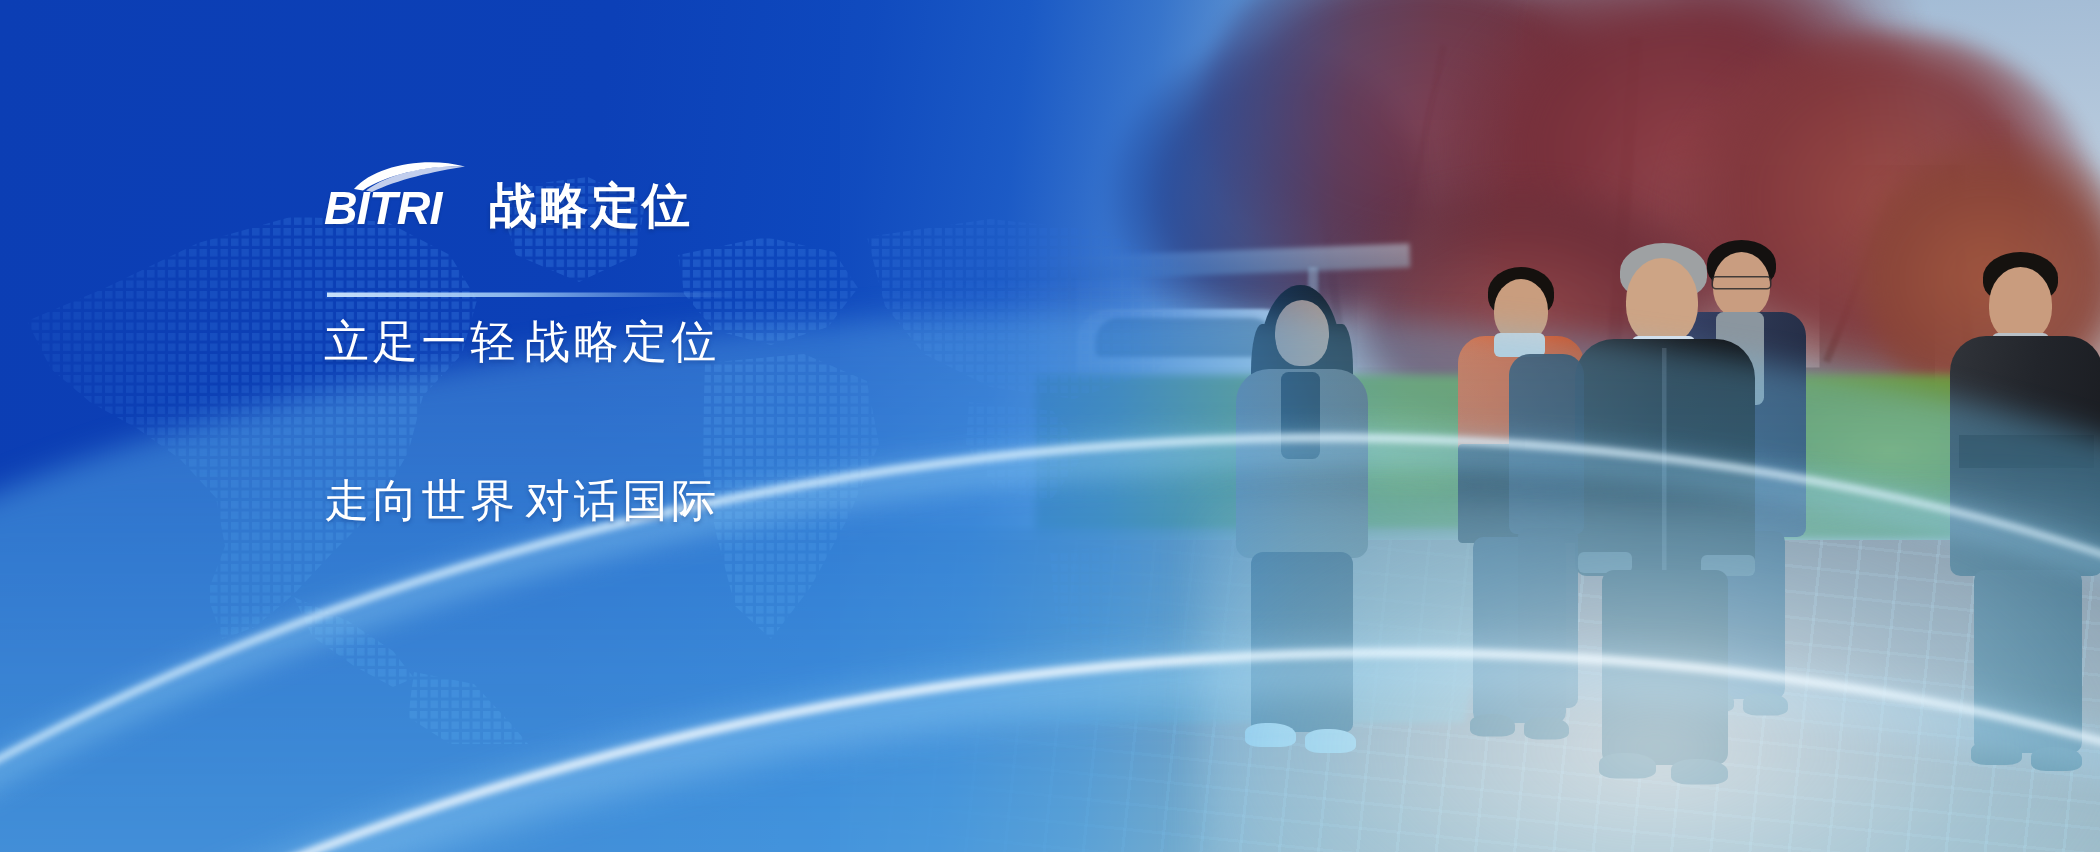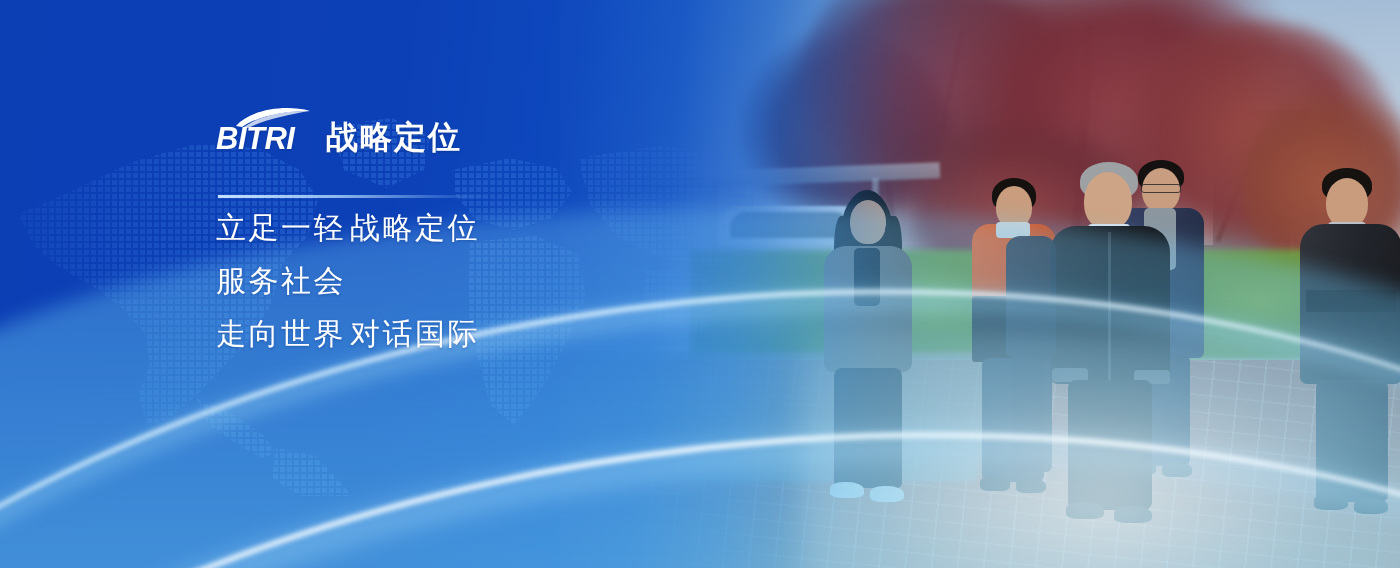--- a/index.html
+++ b/index.html
@@ -448,21 +448,20 @@
 
 
     <div class="divider"></div>
 
     <div class="slogans">
       <div class="slogan-row">
         <span class="slogan-col-a">立足一轻</span>
         <span class="slogan-col-b">战略定位</span>
       </div>
       <div class="slogan-row gap-top">
-        <span class="slogan-col-a">服务社会</span>
       </div>
       <div class="slogan-row gap-top">
         <span class="slogan-col-a">走向世界</span>
         <span class="slogan-col-b">对话国际</span>
       </div>
     </div>
 
   </div>
 </div>
 

